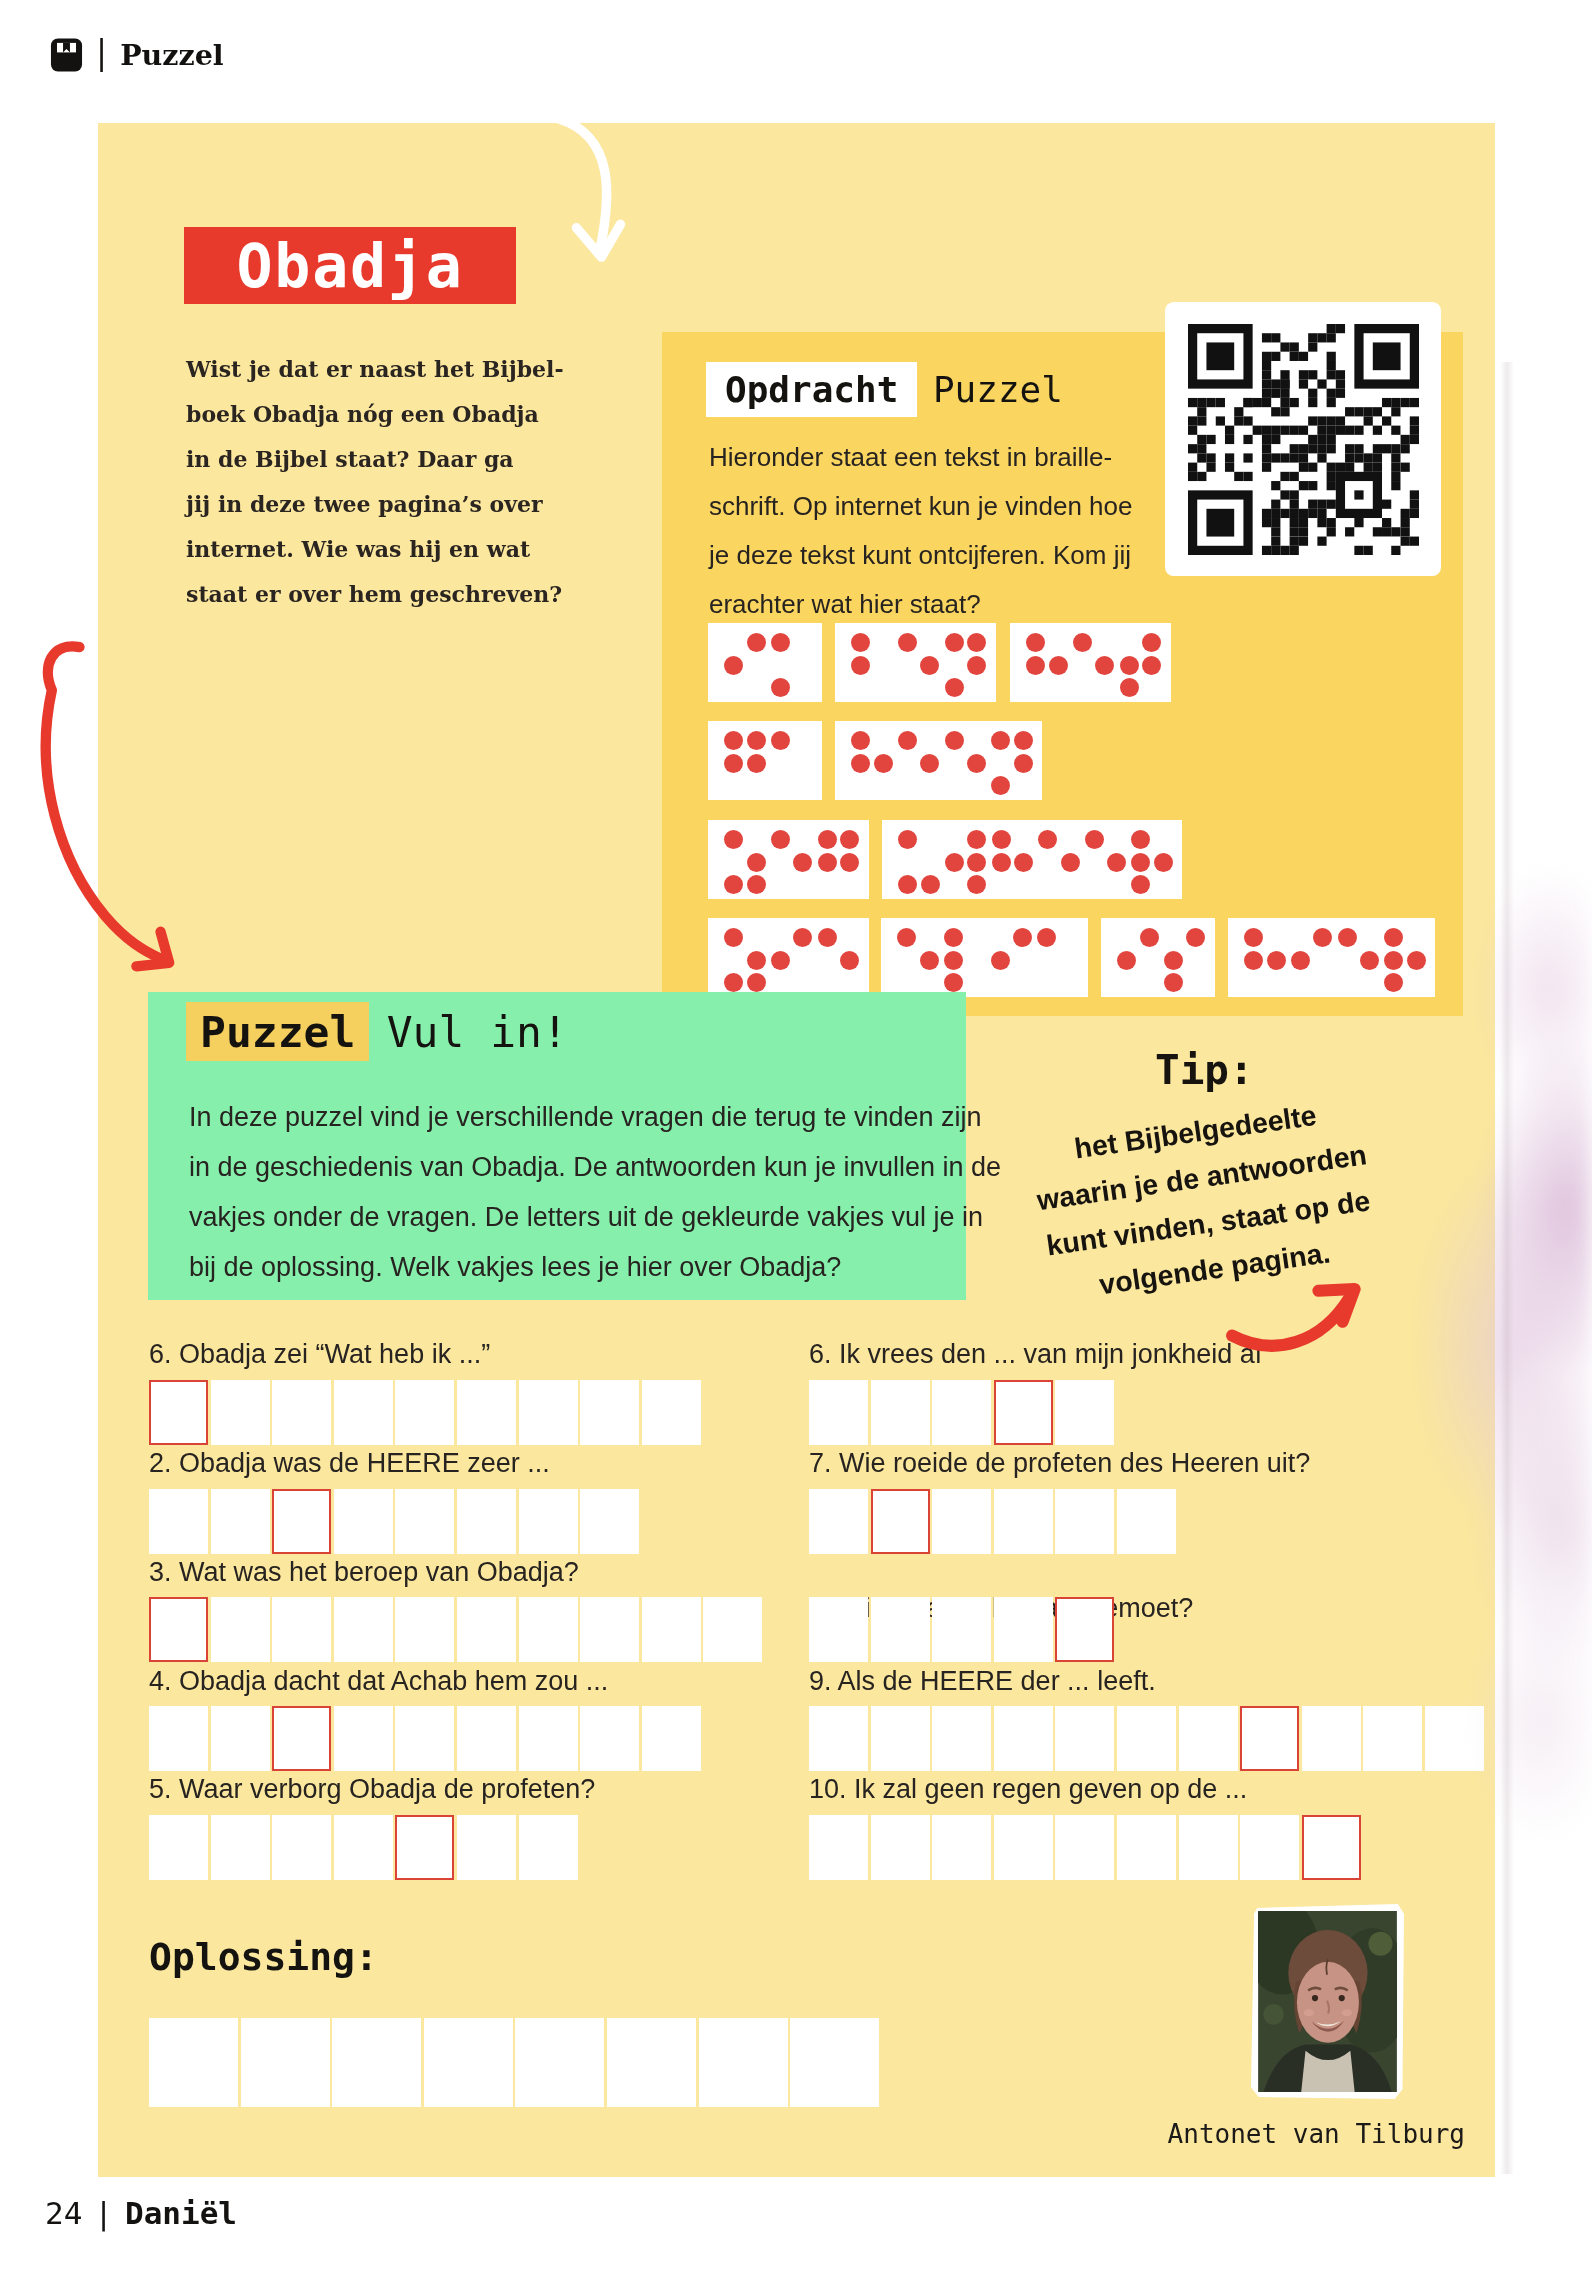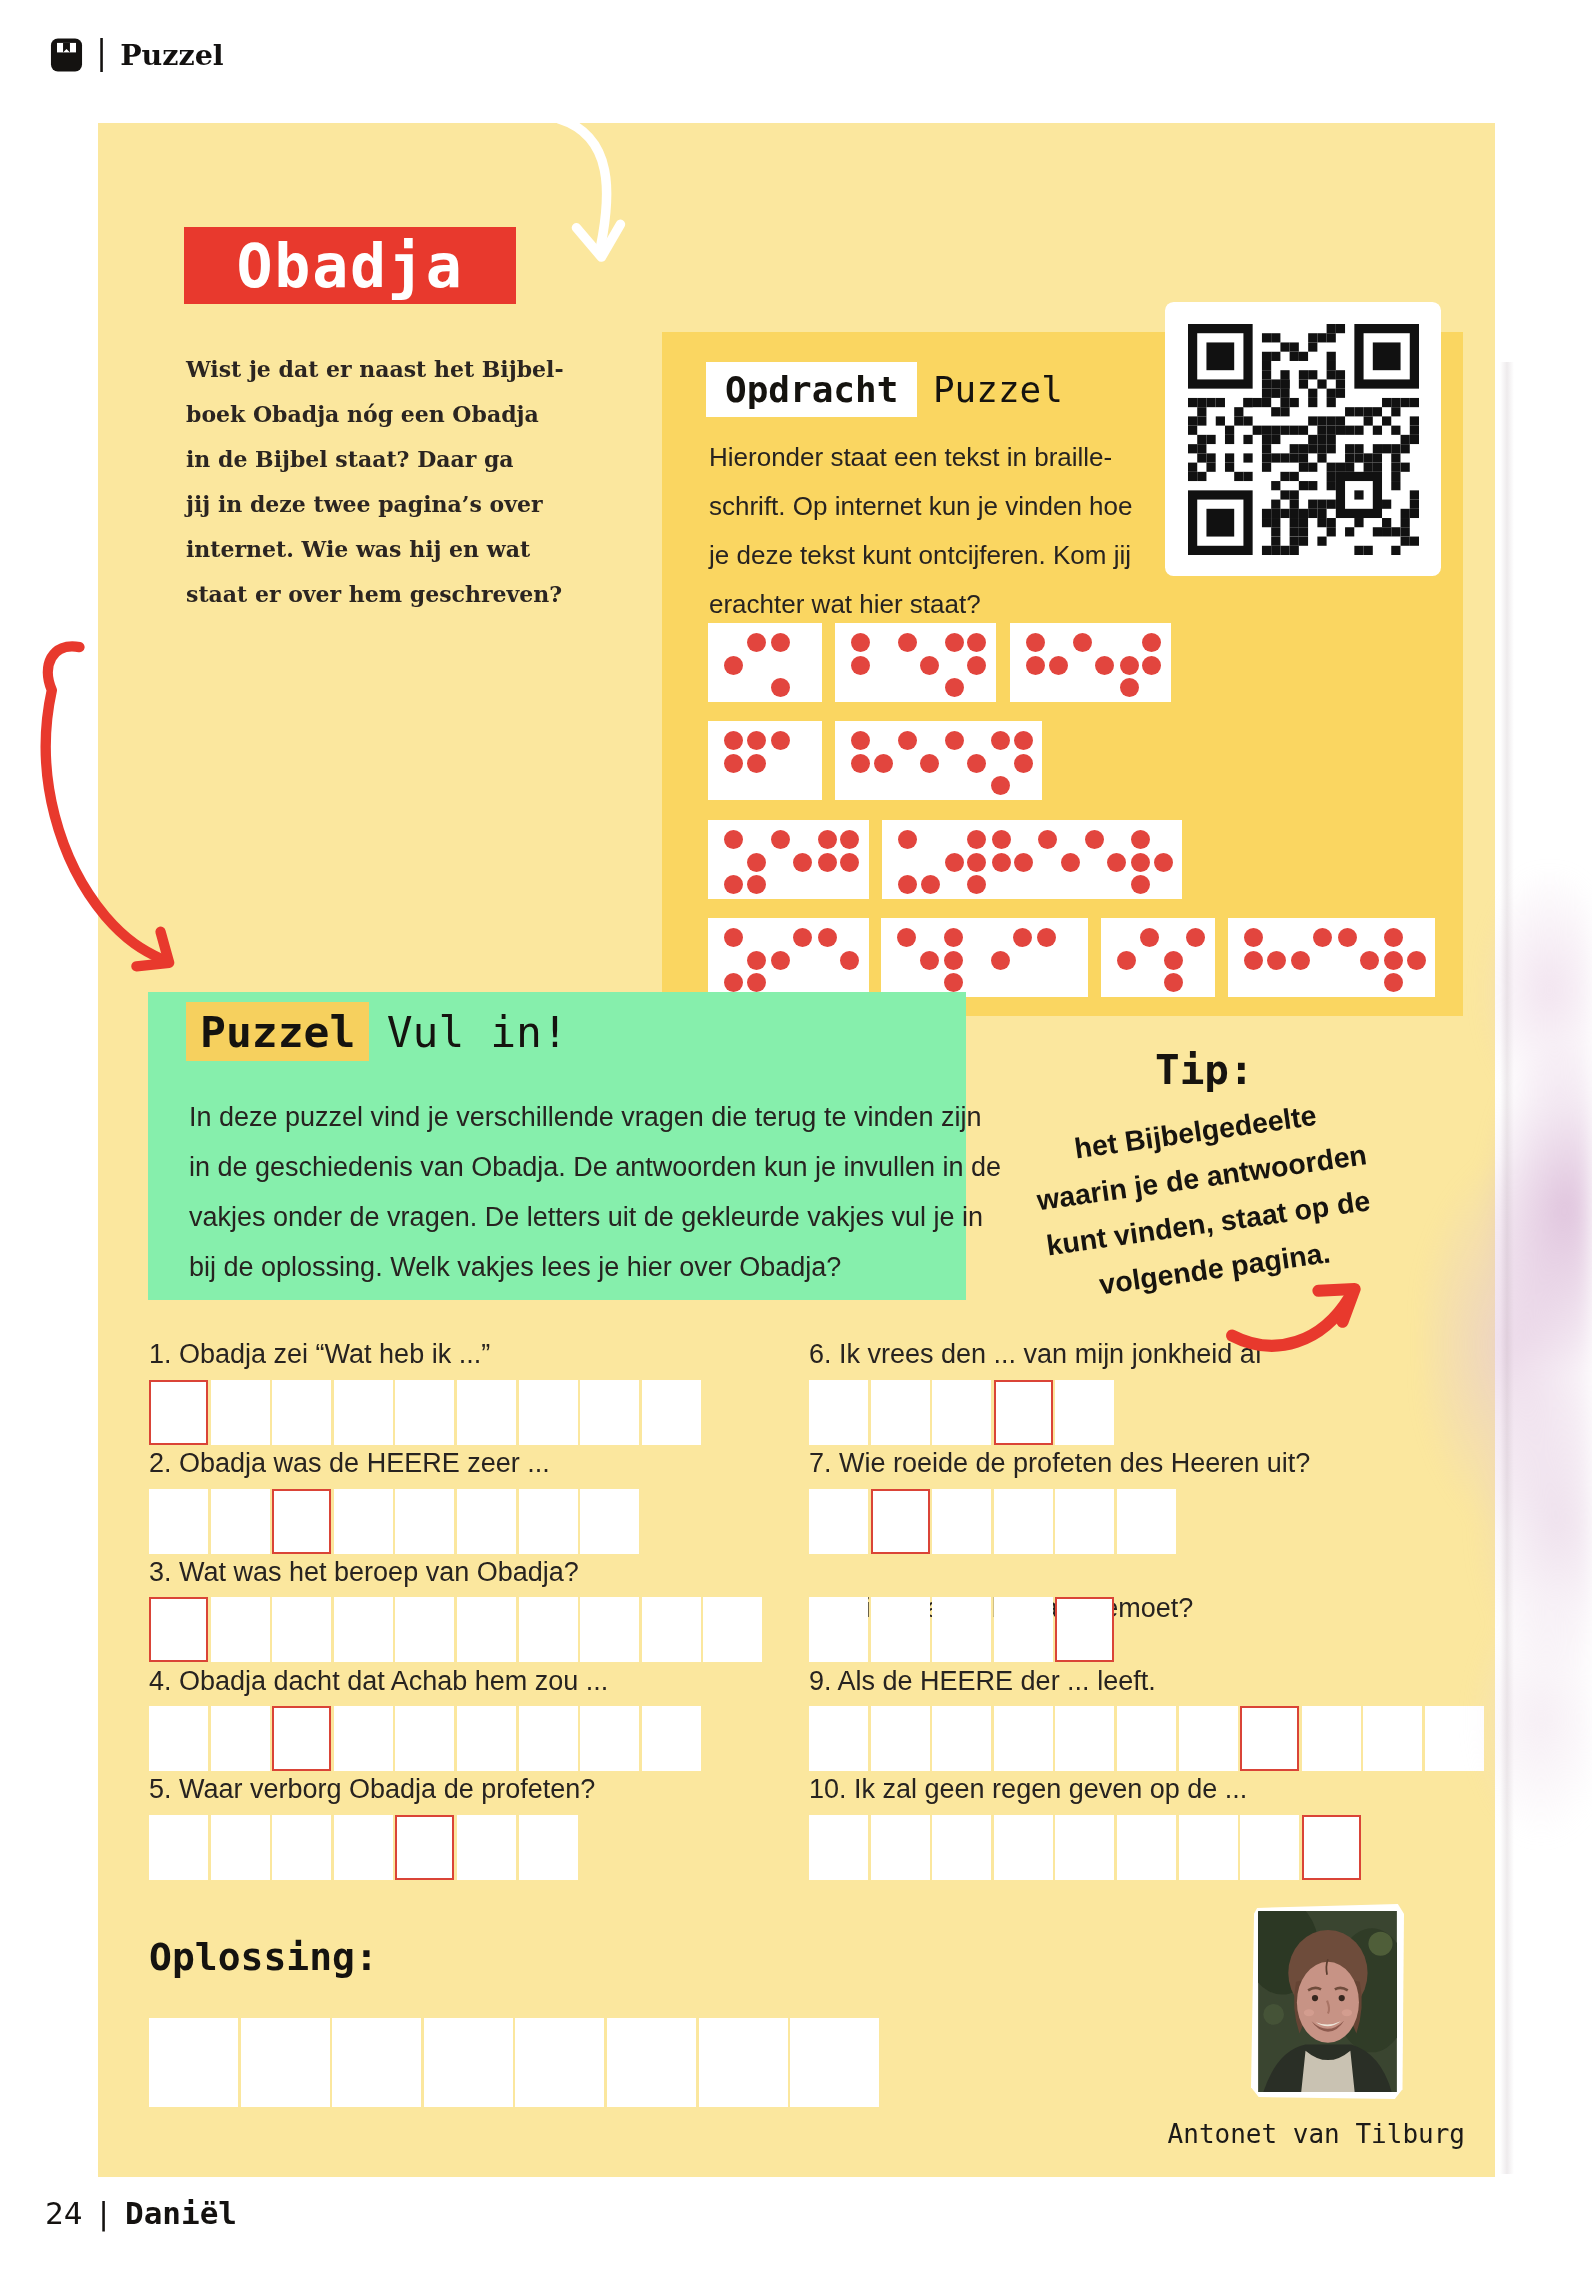--- a/index.html
+++ b/index.html
@@ -483,21 +483,21 @@
 
   <div class="abs tip-head">Tip:</div>
   <div class="abs tip-lines" id="tip-lines">
       <div class="line">het Bijbelgedeelte</div>
       <div class="line">waarin je de antwoorden</div>
       <div class="line">kunt vinden, staat op de</div>
       <div class="line">volgende pagina.</div>
     </div>
 
   <div class="abs" id="questions-layer" style="left:0;top:0;">
-      <div class="q-label" style="left: 149px; top: 1339px;">1. Obadja zei “Wat heb ik ...”</div>
+      <div class="q-label" style="left: 149px; top: 1339px;">6. Obadja zei “Wat heb ik ...”</div>
       <div class="q-cells" style="left: 149px; top: 1380px;">
         <div class="qcell red"></div>
         <div class="qcell"></div>
         <div class="qcell"></div>
         <div class="qcell"></div>
         <div class="qcell"></div>
         <div class="qcell"></div>
         <div class="qcell"></div>
         <div class="qcell"></div>
         <div class="qcell"></div>

